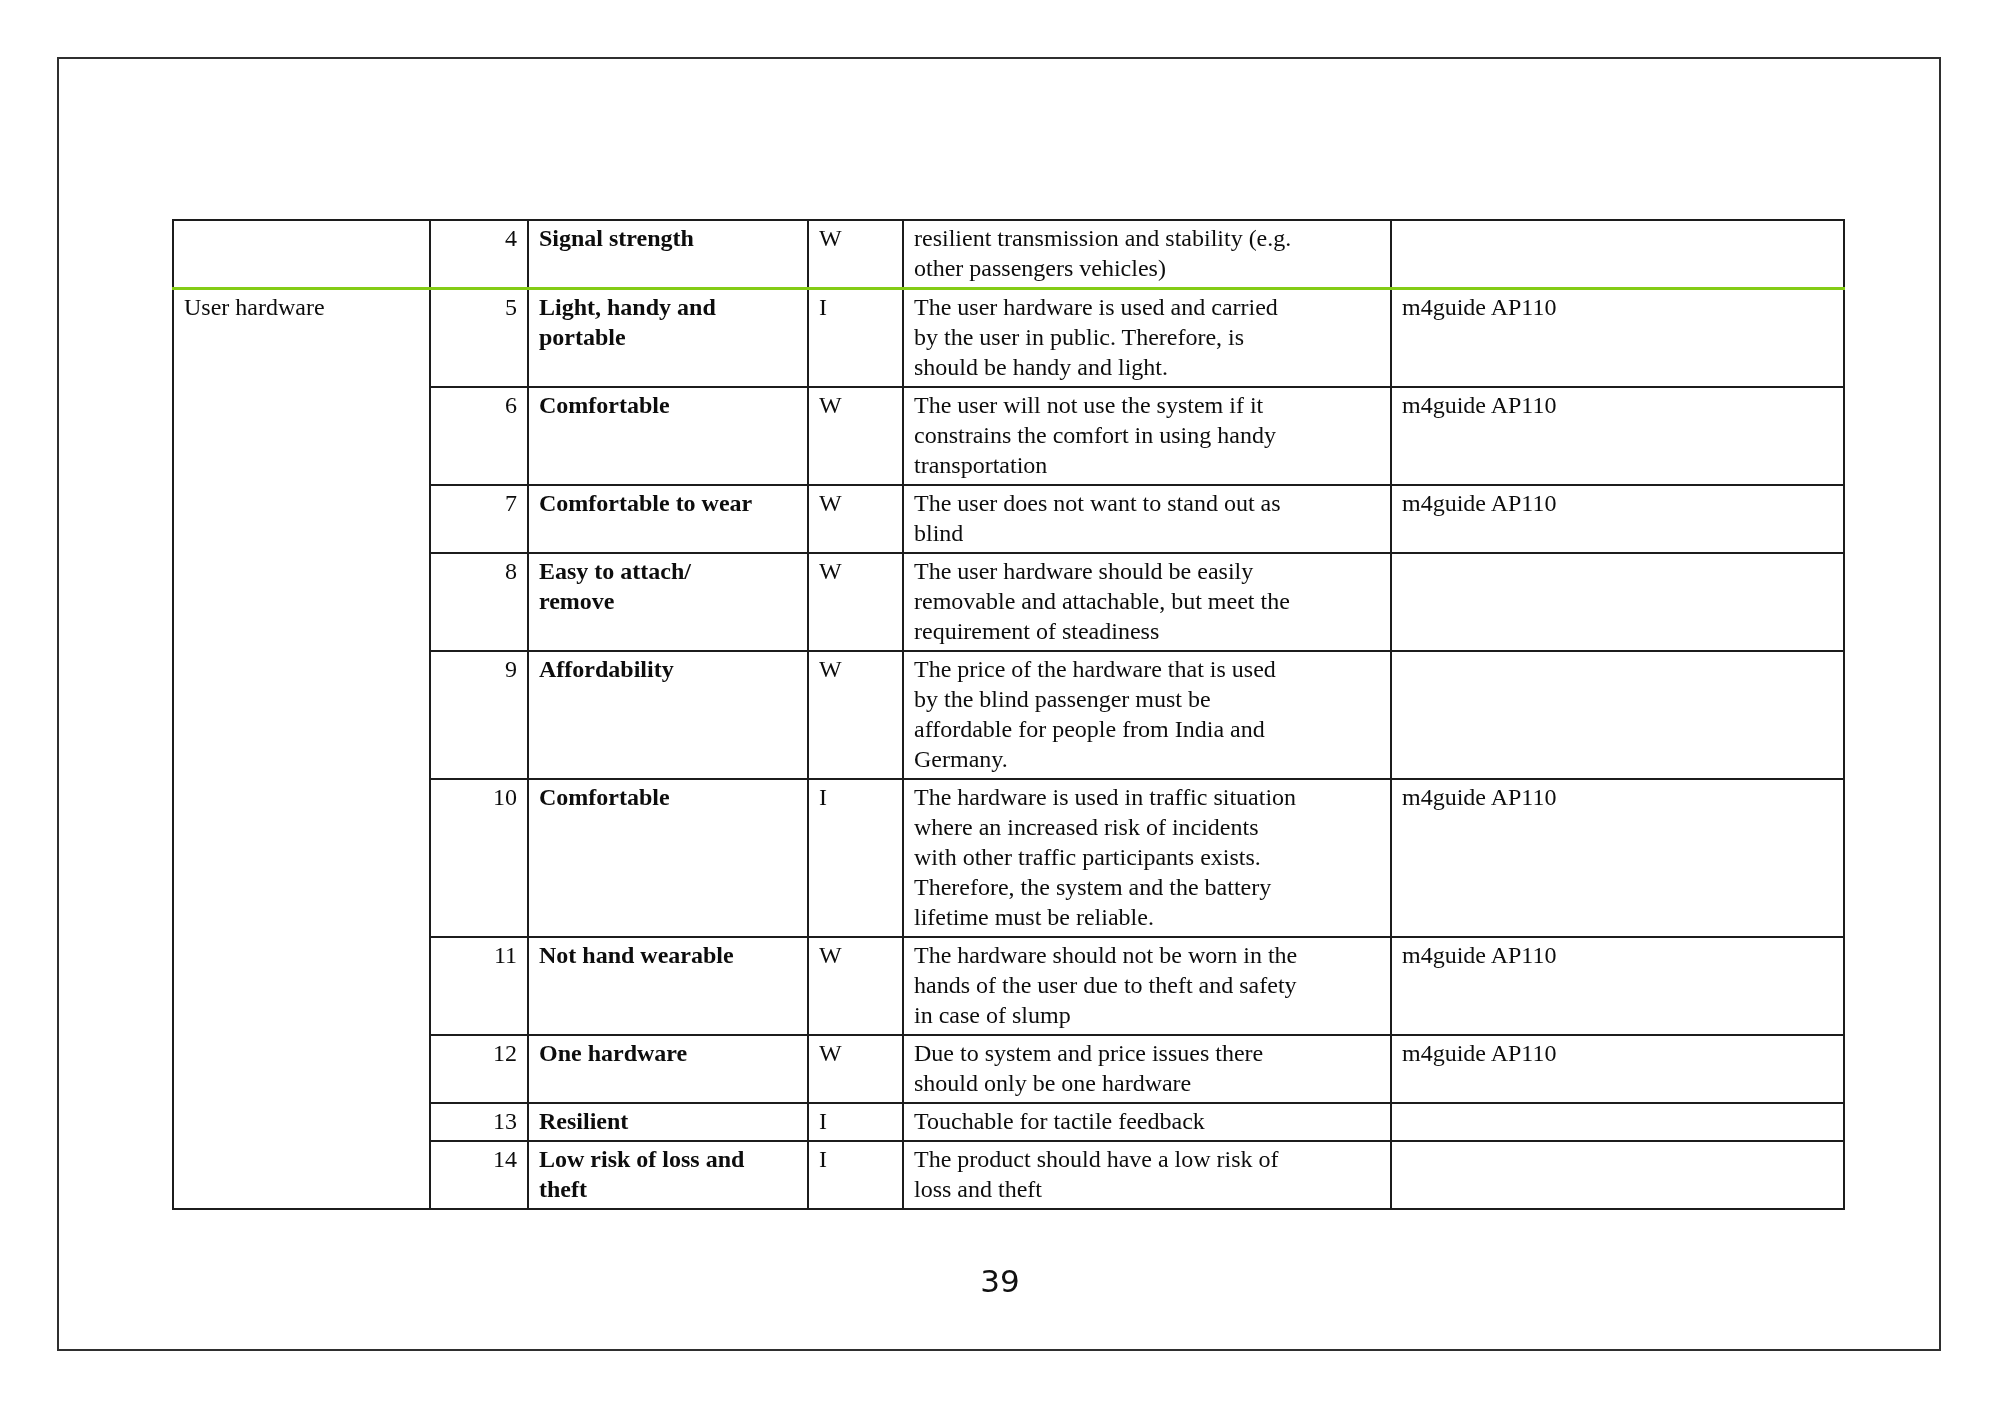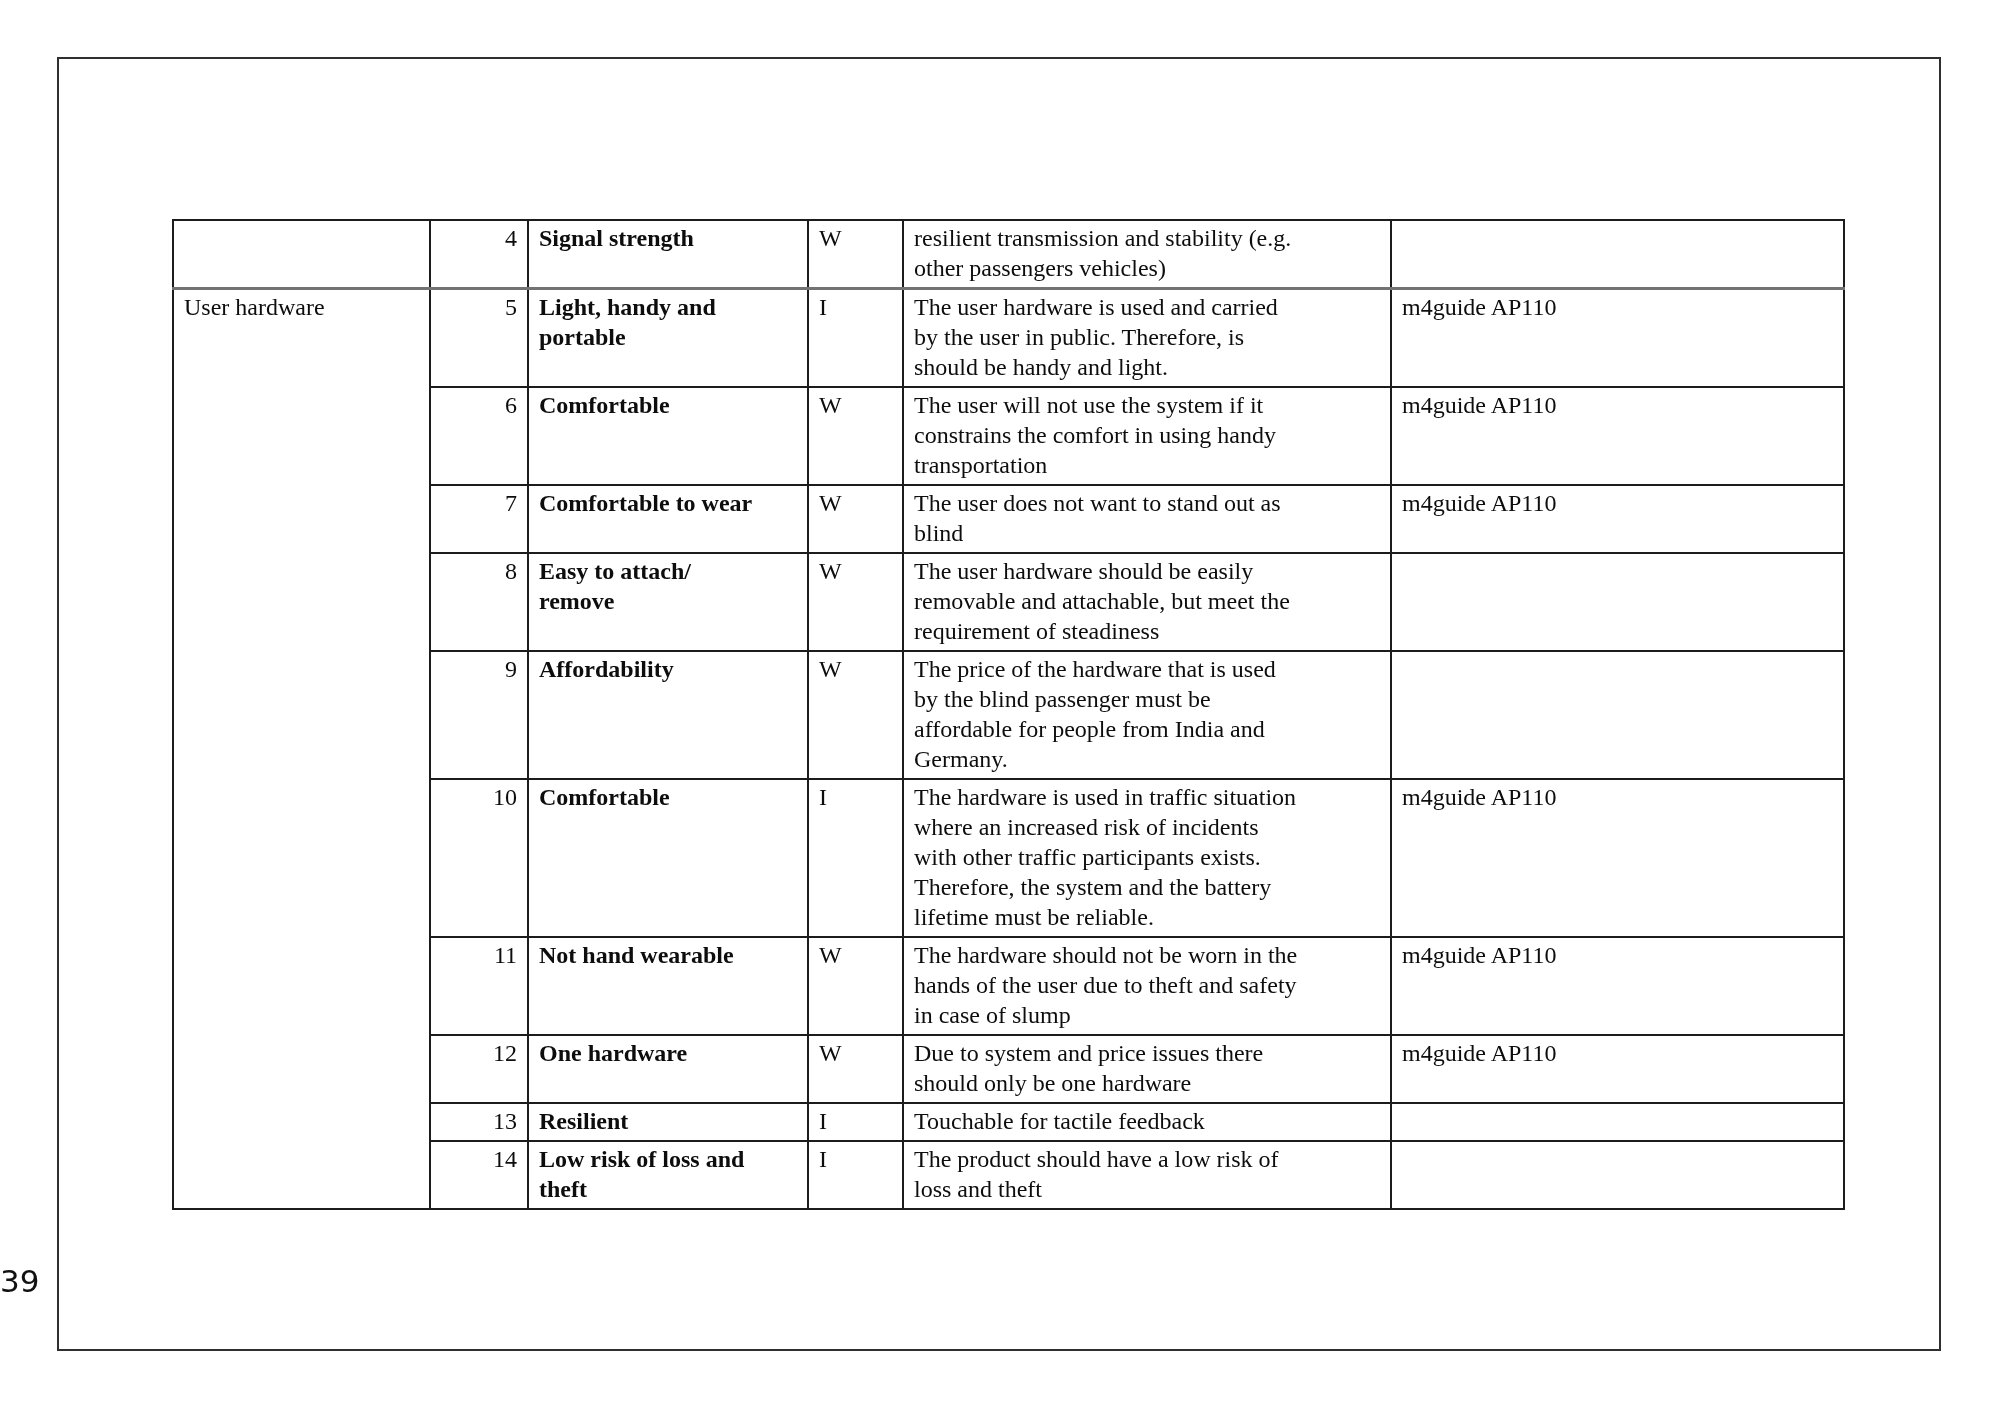--- a/index.html
+++ b/index.html
@@ -37,26 +37,27 @@
   td.cell-id {
     text-align: right;
     padding-right: 12px;
     border-right: 1px solid #6e6e6e;
   }
   td.cell-name {
     border-left: 1px solid #6e6e6e;
     font-weight: bold;
   }
   tr.row-group-start td {
-    border-top: 3px solid #737373;
+    border-top: 3px solid #84cc16;
   }
   .page-number {
     position: absolute;
     left: 0; right: 0;
     top: 1263px;
+    text-align: center;
     font-family: "DejaVu Sans", "Liberation Sans", sans-serif;
     font-size: 31px;
     color: #111111;
   }
 </style>
 </head>
 <body>
 
 <div class="page-frame">
 

